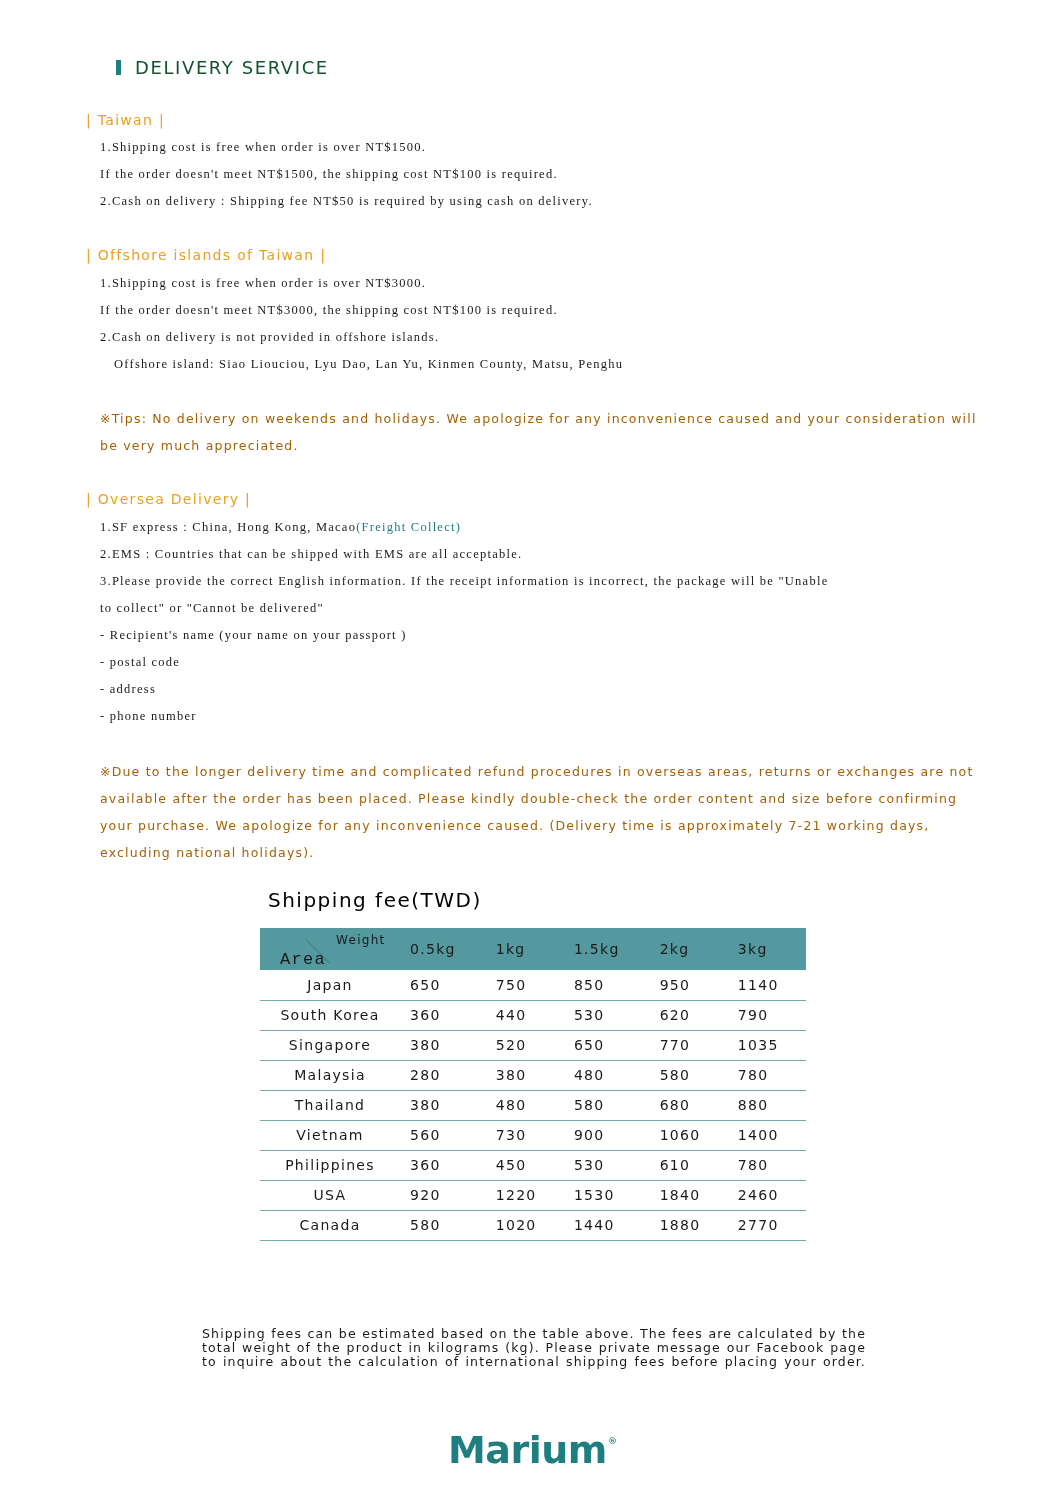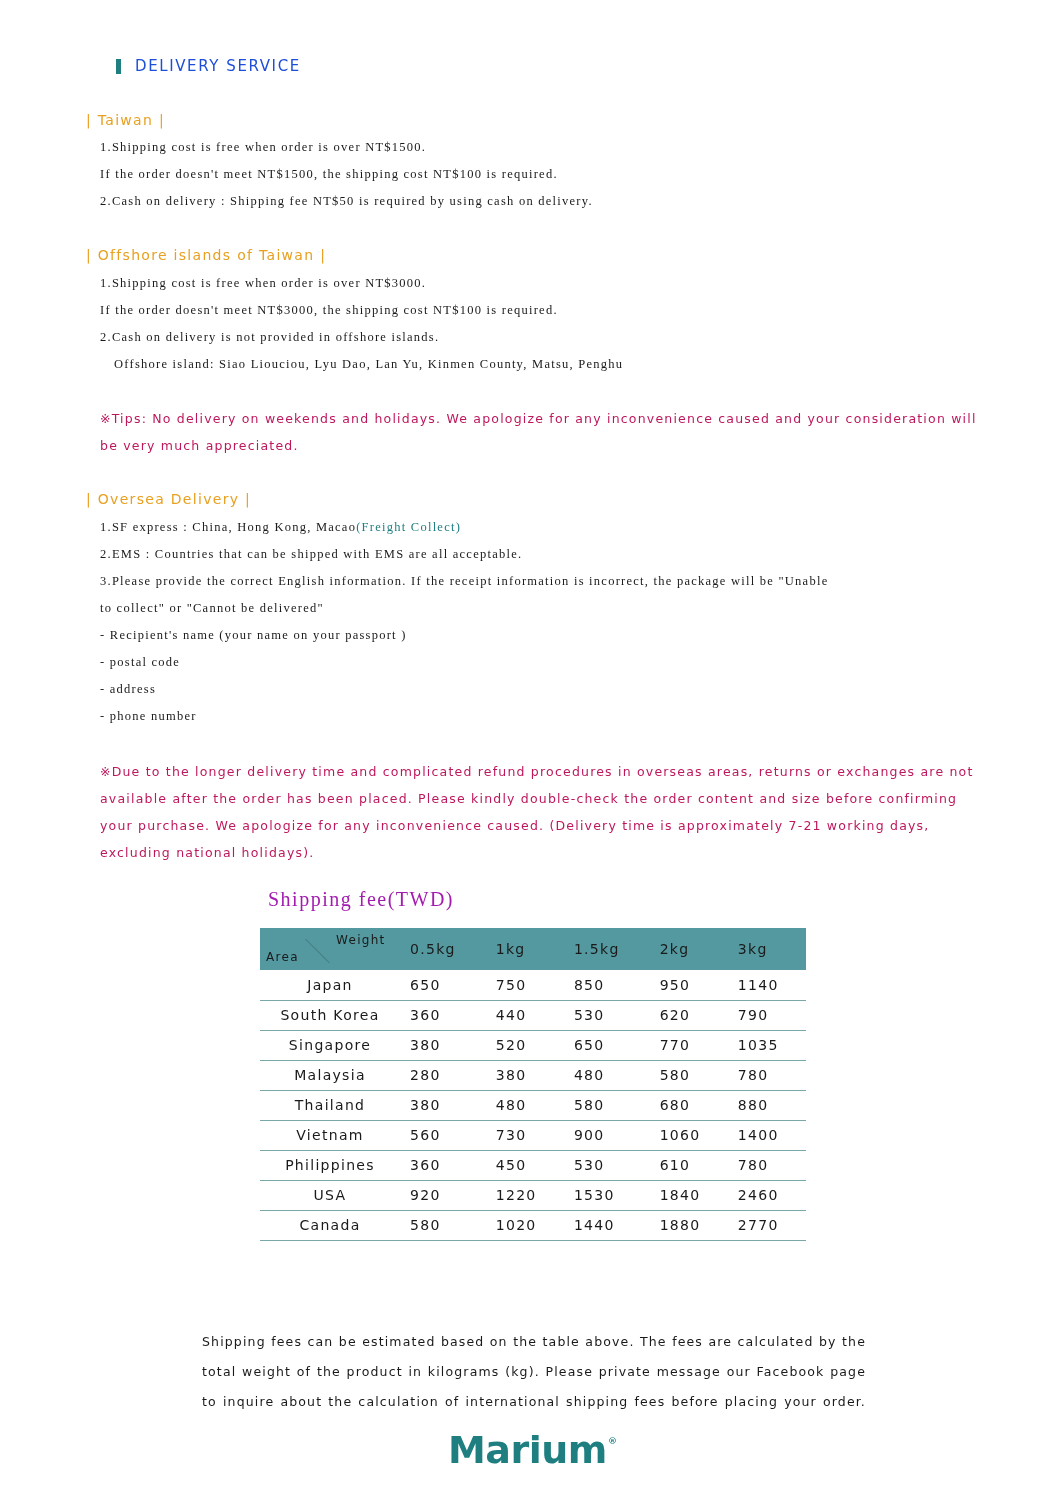--- a/index.html
+++ b/index.html
@@ -4,55 +4,55 @@
 <style>
   * { box-sizing: border-box; margin: 0; padding: 0; }
   html, body { background: #ffffff; }
   body {
     width: 1064px; height: 1511px; position: relative; overflow: hidden;
     font-family: "DejaVu Sans", sans-serif; color: #1a1a1a;
   }
   .main-title {
     position: absolute; left: 86px; top: 57px;
     display: flex; align-items: center;
-    color: #1d4ed8; font-size: 15px; letter-spacing: 1.6px; padding-left: 30px;
+    color: #14532d; font-size: 18px; letter-spacing: 1.6px; padding-left: 30px;
   }
   .main-title .bar { width: 5px; height: 15px; background: #1e7e80; margin-right: 14px; }
   .section-title {
     position: absolute; left: 86px; color: #e8a020; font-size: 14px; letter-spacing: 1.3px;
   }
   .line {
     position: absolute; left: 100px; font-size: 12.5px; letter-spacing: 1.25px; color: #1a1a1a;
     white-space: nowrap;
     font-family: Liberation Serif, serif;
   }
   .teal { color: #1e7e80; }
   .note {
     position: absolute; left: 100px; width: 890px;
-    font-size: 12.5px; letter-spacing: 1.2px; line-height: 27px; color: #be185d;
+    font-size: 12.5px; letter-spacing: 1.2px; line-height: 27px; color: #a16207;
   }
   .table-title {
-    position: absolute; left: 268px; top: 888px; font-size: 20px; letter-spacing: 1.5px; color: #a21caf; font-family: Liberation Serif, serif;
+    position: absolute; left: 268px; top: 888px; font-size: 20px; letter-spacing: 1.5px; color: #000000;
   }
   table.fees {
     position: absolute; left: 260px; top: 928px; width: 546px; border-collapse: collapse;
     font-size: 14px; letter-spacing: 1.3px;
   }
   table.fees thead tr { background: #5499a0; height: 42px; }
   table.fees th { font-weight: normal; color: #1a1a1a; text-align: left; padding-left: 10px; }
   table.fees th.corner { position: relative; width: 140px; padding: 0; }
   .corner .w { position: absolute; left: 76px; top: 5px; font-size: 12px; }
-  .corner .a { position: absolute; left: 6px; top: 22px; font-size: 12px; }
+  .corner .a { position: absolute; left: 20px; top: 22px; font-size: 17px; font-family: Liberation Mono, monospace; }
   .corner .diag { position: absolute; left: 57px; top: 6px; width: 1px; height: 34px; background: #3f6f70; transform: rotate(-45deg); opacity: .7; }
   table.fees tbody tr { height: 30px; border-bottom: 1.5px solid #7aa7a8; margin-top: 37px; }
   table.fees td { color: #1a1a1a; padding-left: 10px; }
   table.fees td.area { text-align: center; padding-left: 0; }
   .foot {
     position: absolute; left: 202px; top: 1327px; width: 664px;
-    font-size: 12.5px; letter-spacing: 1.15px; line-height: 30px; text-align: justify; text-align-last: justify;
+    font-size: 12.5px; letter-spacing: 1.15px; line-height: 14px; text-align: justify; text-align-last: justify;
   }
   .logo {
     position: absolute; left: 448px; top: 1428px; color: #1e7e80;
     font-size: 38px; font-weight: bold; letter-spacing: -0.5px;
     font-family: "DejaVu Sans", sans-serif;
   }
   .logo sup { font-size: 9px; vertical-align: top; position: relative; top: 8px; margin-left: 1px; }
 </style>
 </head>
 <body>

